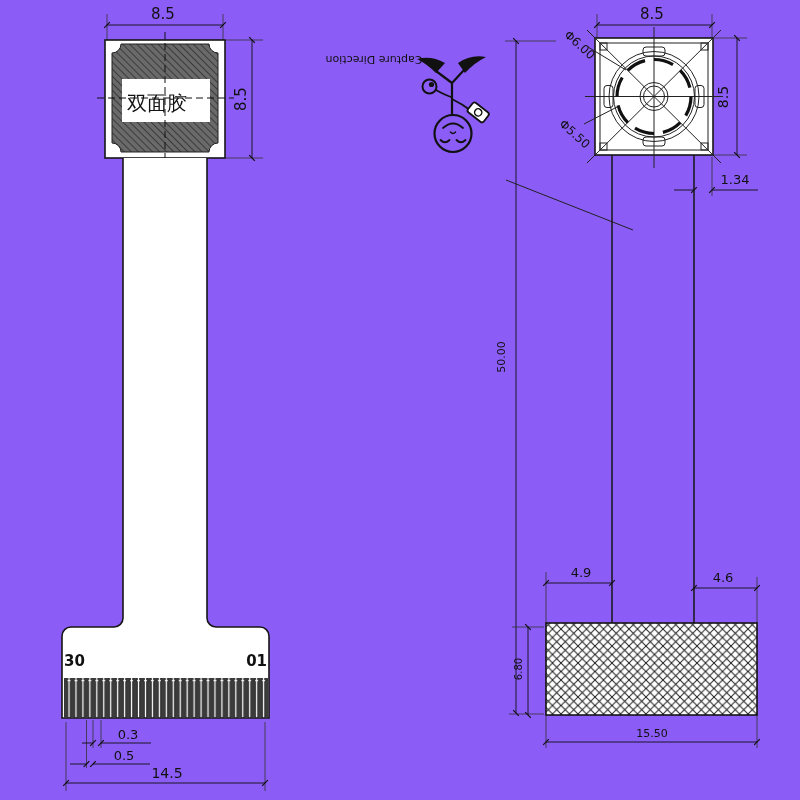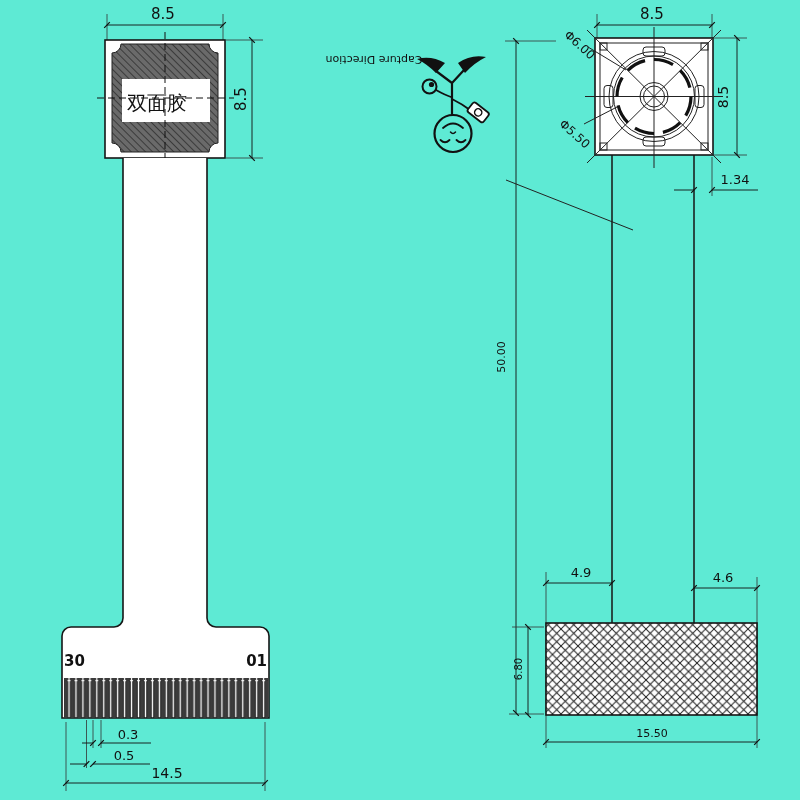--- a/index.html
+++ b/index.html
@@ -1,16 +1,16 @@
 <!DOCTYPE html>
 <html><head>
 <meta charset="utf-8">
 <style>
   html,body{margin:0;padding:0;background:#fff;}
-  .canvas{position:relative;width:800px;height:800px;background:#5eead4;overflow:hidden;}
+  .canvas{position:relative;width:800px;height:800px;background:#8b5cf6;overflow:hidden;}
   svg{position:absolute;left:0;top:0;}
   text{font-family:"DejaVu Sans",sans-serif;fill:#111;}
   .t{text-anchor:middle;}
   .ol{stroke:#161616;stroke-width:1.6;fill:#fff;}
   .thin{stroke:#222;stroke-width:1;fill:none;}
   .ext{stroke:#333;stroke-width:0.8;fill:none;}
   .dim{stroke:#111;stroke-width:0.9;fill:none;marker-start:url(#tk);marker-end:url(#tk);}
   .dimE{stroke:#111;stroke-width:0.9;fill:none;marker-end:url(#tk);}
   .dimS{stroke:#111;stroke-width:0.9;fill:none;marker-start:url(#tk);}
   .cl{stroke:#111;stroke-width:1;stroke-dasharray:7,4;fill:none;}

